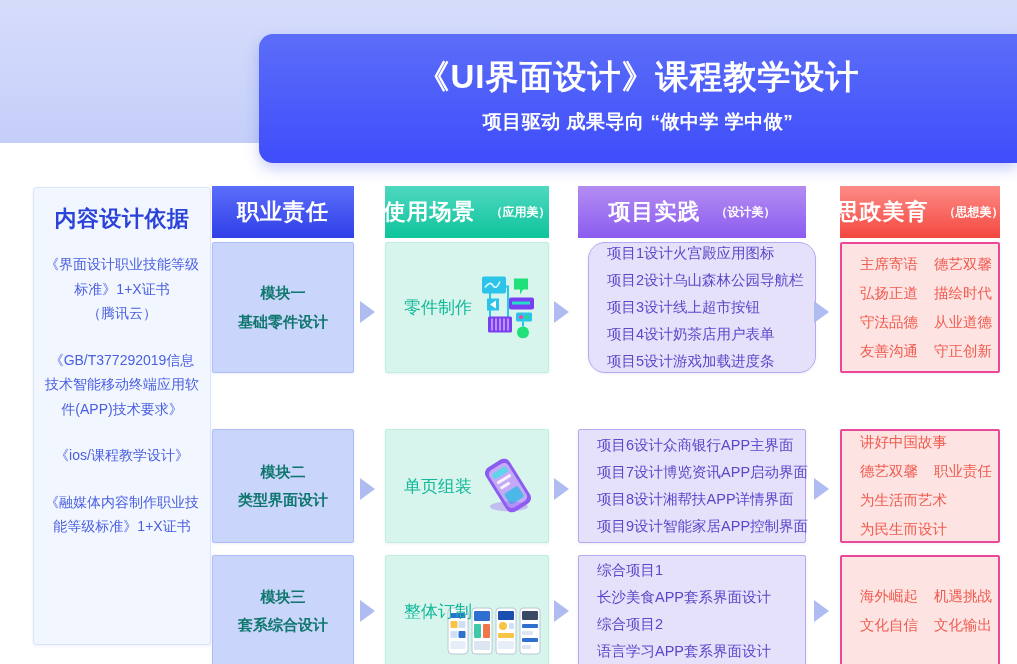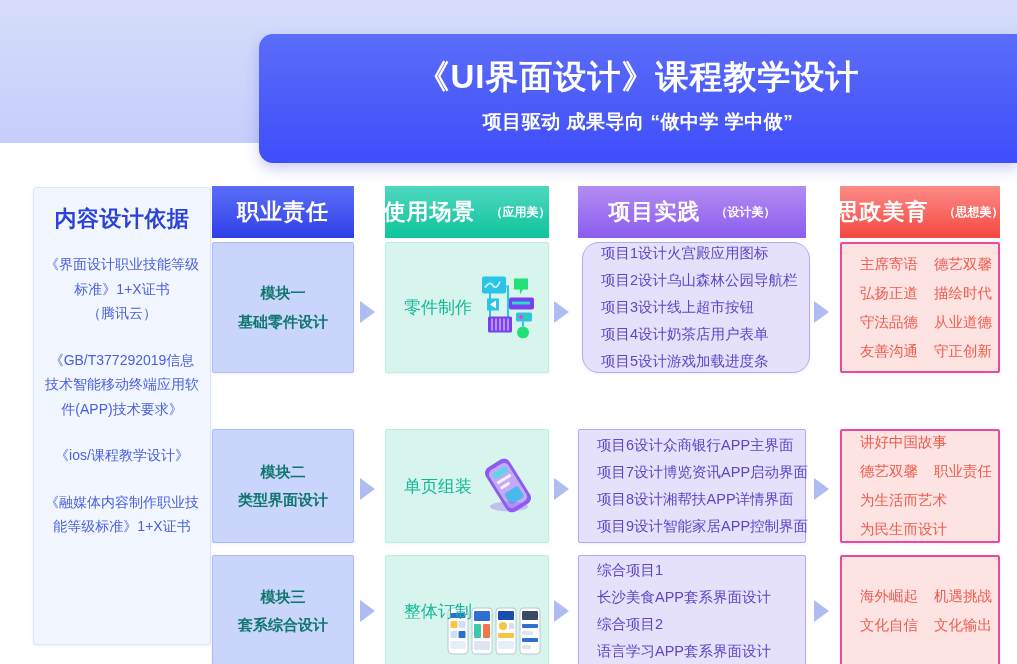--- a/index.html
+++ b/index.html
@@ -102,21 +102,21 @@
   .scene-art{position:absolute;}
 
   
   #col-project .col-head{background:linear-gradient(180deg,#b48cf2 0%,#8b5cf0 100%);}
   #col-project .card{
     background:#e6e1fb;border:1px solid #b9a7f0;
     display:flex;flex-direction:column;justify-content:center;
     padding:6px 0 6px 18px;
   }
   #col-project .card div{color:#5b47c9;font-size:14.5px;line-height:1.85;white-space:nowrap;}
-  #pr1{left:4px;width:228px;height:131px;border-radius:17px;}
+  #pr1{left:10px;width:228px;height:131px;border-radius:17px;}
   #pr2{left:0;width:228px;height:114px;}
   #pr3{left:0;width:228px;height:112px;}
 
   
   #col-ideo .col-head{background:linear-gradient(180deg,#fd8b87 0%,#f4483f 100%);}
   #col-ideo .card{
     background:#fde3e1;border:2px solid #ec4899;
     display:flex;flex-direction:column;justify-content:center;
     padding:6px 0 6px 18px;
   }

